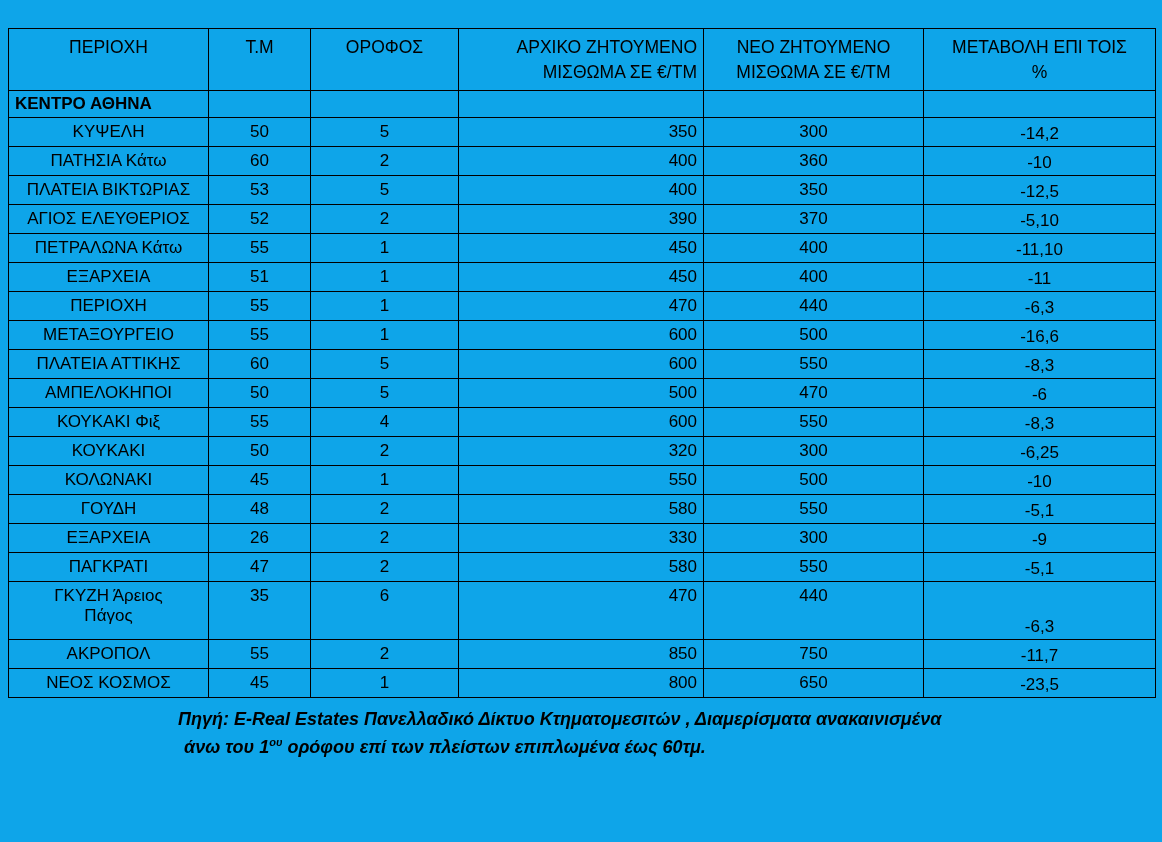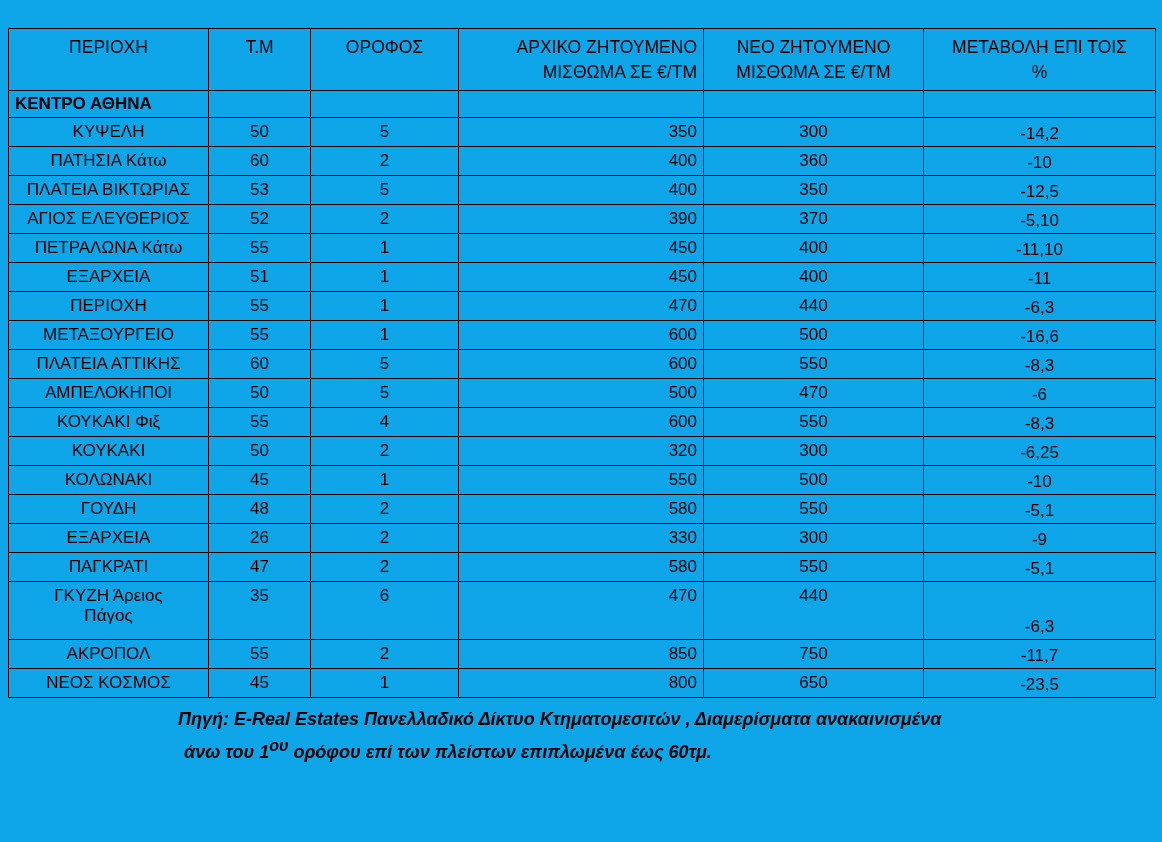--- a/index.html
+++ b/index.html
@@ -70,21 +70,21 @@
   .c4 { width: 220px; }
   .c5 { width: 232px; }
   .footer {
     margin: 8px 0 0 170px;
     font-weight: 700;
     font-style: italic;
     font-size: 18px;
     line-height: 1.55;
   }
   .footer .line2 { margin-left: 6px; }
-  .footer sup { font-size: 16px; }
+  .footer sup { font-size: 11px; }
 </style>
 </head>
 <body>
 
 <div class="page">
 
   <table class="rent-table">
     <thead id="table-head">
         <tr>
           <th class="c0">

